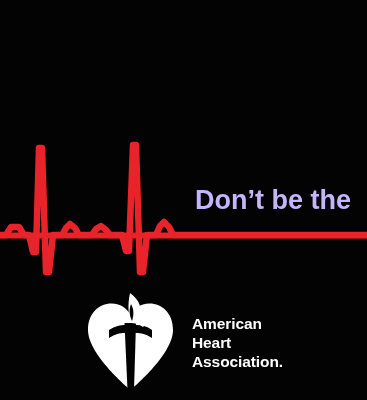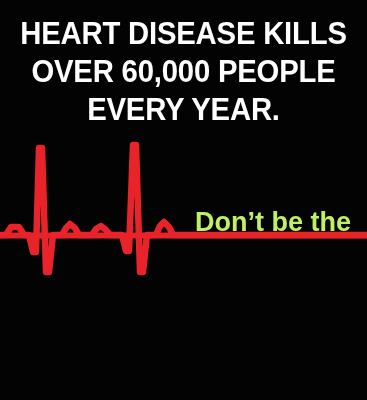--- a/index.html
+++ b/index.html
@@ -46,24 +46,24 @@
     top: 132px;
     width: 367px;
     height: 150px;
   }
   .ekg-svg { display: block; }
 
   
   .tagline {
     position: absolute;
     right: 16px;
-    top: 202px;
+    top: 180px;
     width: 210px;
     text-align: right;
-    color: #bef264;
+    color: #c4b5fd;
     font-weight: 700;
     font-size: 27px;
     line-height: 41px;
     white-space: nowrap;
     z-index: 3;
   }
   .tagline .tg-line { display: block; }
   .tg-1 { position: relative; }
   .tg-2 { position: relative; }
 
@@ -90,35 +90,55 @@
     line-height: 19px;
     letter-spacing: -0.1px;
   }
   .logo-text span { display: block; }
 </style>
 </head>
 <body>
 
 <div id="poster">
 
-  <div class="headline">
-    <span class="hl-line hl-1">HEART DISEASE KILLS</span>
-    <span class="hl-line hl-2">OVER 60,000 PEOPLE</span>
-    <span class="hl-line hl-3">EVERY YEAR.</span>
-  </div>
 
   <div class="ekg-wrap">
     <svg class="ekg-svg" width="367" height="150" viewBox="0 0 367 150">
 
       <line x1="0" y1="103.5" x2="367" y2="103.5" stroke="#e8232a" stroke-width="6" stroke-linecap="butt"></line>
 
       <polyline points="0,103 6,103 11,95 19,95 24,103 29,103 33,120 36,120 39,16 42,16 46,140 49,140 53,103 62,103
                 66,96 70,92 75,96 79,103 92,103 96,97 101,94 106,98 110,103 122,103 126,119 129,119
                 133,13 136,13 140,140 143,140 147,103 156,103 160,94 164,90 169,95 173,103 367,103" fill="none" stroke="#e8232a" stroke-width="6.5" stroke-linejoin="round" stroke-linecap="round"></polyline>
     </svg>
   </div>
 
   <div class="tagline">
     <span class="tg-line tg-1">Don’t be the</span>
   </div>
 
+  <div class="logo">
+    <svg class="logo-mark" viewBox="0 0 88 98">
+
+      <path d="M44.5 97 C44.5 97 2 62 2 37 C2 20 13 10.5 25.5 10.5
+               C35 10.5 41.5 16 44.5 22 C47.5 16 54 10.5 63.5 10.5
+               C76 10.5 87 20 87 37 C87 62 44.5 97 44.5 97 Z" fill="#ffffff"></path>
+
+      <path d="M38.5 30 L50 30 L48 97 L41.5 97 Z" fill="#030303"></path>
+
+      <path d="M23 37 C29 33 35 32 38.5 32 L50 32 C55 32 61 33 66 37
+               L66 45 C60 41 55 40 50 40 L38.5 40 C34 40 29 41 23 45 Z" fill="#030303"></path>
+
+      <path d="M44 0 C52 6 55 12 54 18 C58 14 62 12 68 12
+               C62 17 60 22 59 27 C64 24 70 23 76 24
+               C67 26 61 30 57 34 C53 31 49 30 45 30
+               C43 23 41 14 44 0 Z" fill="#ffffff"></path>
+
+      <path d="M45 11 C48 16 48 22 46 28 C43 22 43 16 45 11 Z" fill="#030303"></path>
+    </svg>
+    <div class="logo-text">
+      <span>American</span>
+      <span>Heart</span>
+      <span>Association.</span>
+    </div>
+  </div>
 
 </div>
 
 </body></html>

